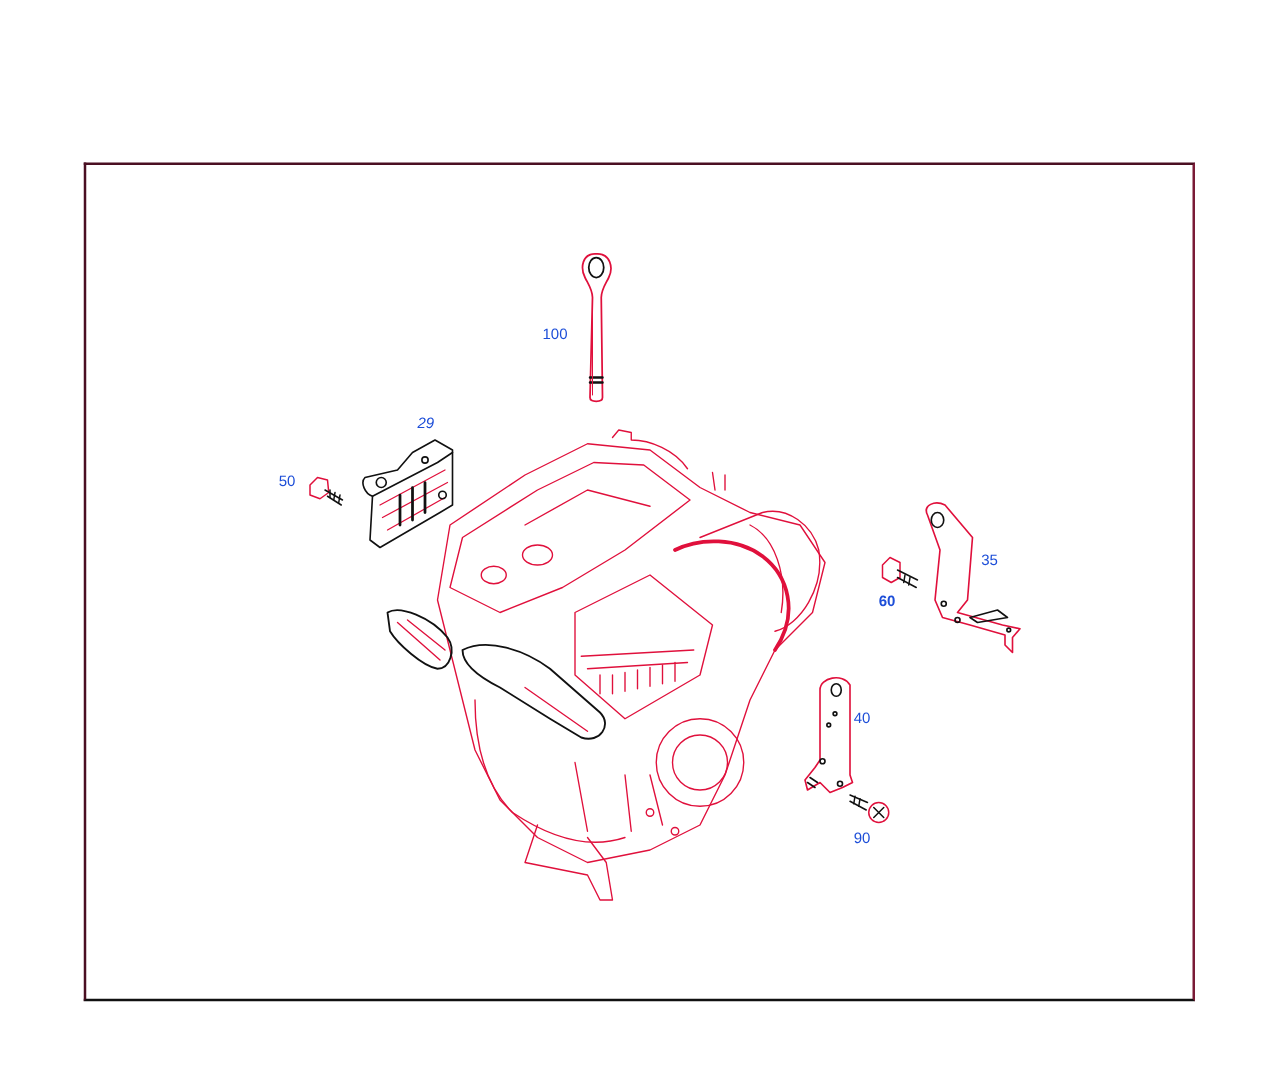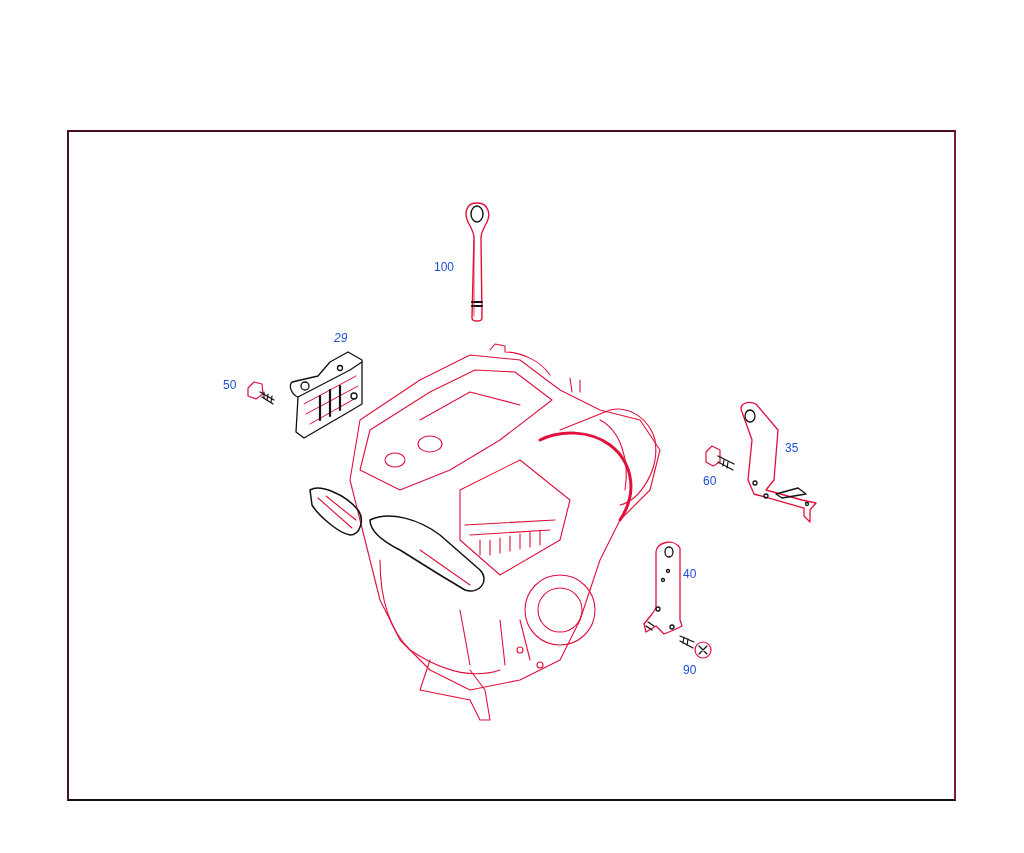--- a/index.html
+++ b/index.html
@@ -101,15 +101,15 @@
     <path d="M684 637 L683 643 M688 639 L687 645"></path>
     <circle cx="703" cy="650" r="8" stroke="#e0103c"></circle>
     <path d="M699 646 L707 654 M707 646 L699 654"></path>
   </g>
 </svg>
 
 <span class="label" style="left:434px; top:261px;">100</span>
 <span class="label" style="left:334px; top:332px;font-style:italic;">29</span>
 <span class="label" style="left:223px; top:379px;">50</span>
 <span class="label" style="left:785px; top:442px;">35</span>
-<span class="label" style="left:703px; top:475px;">60</span>
+<span class="label" style="left:703px; top:475px;font-weight:bold;">60</span>
 <span class="label" style="left:683px; top:568px;">40</span>
 <span class="label" style="left:683px; top:664px;">90</span>
 
 </body></html>

